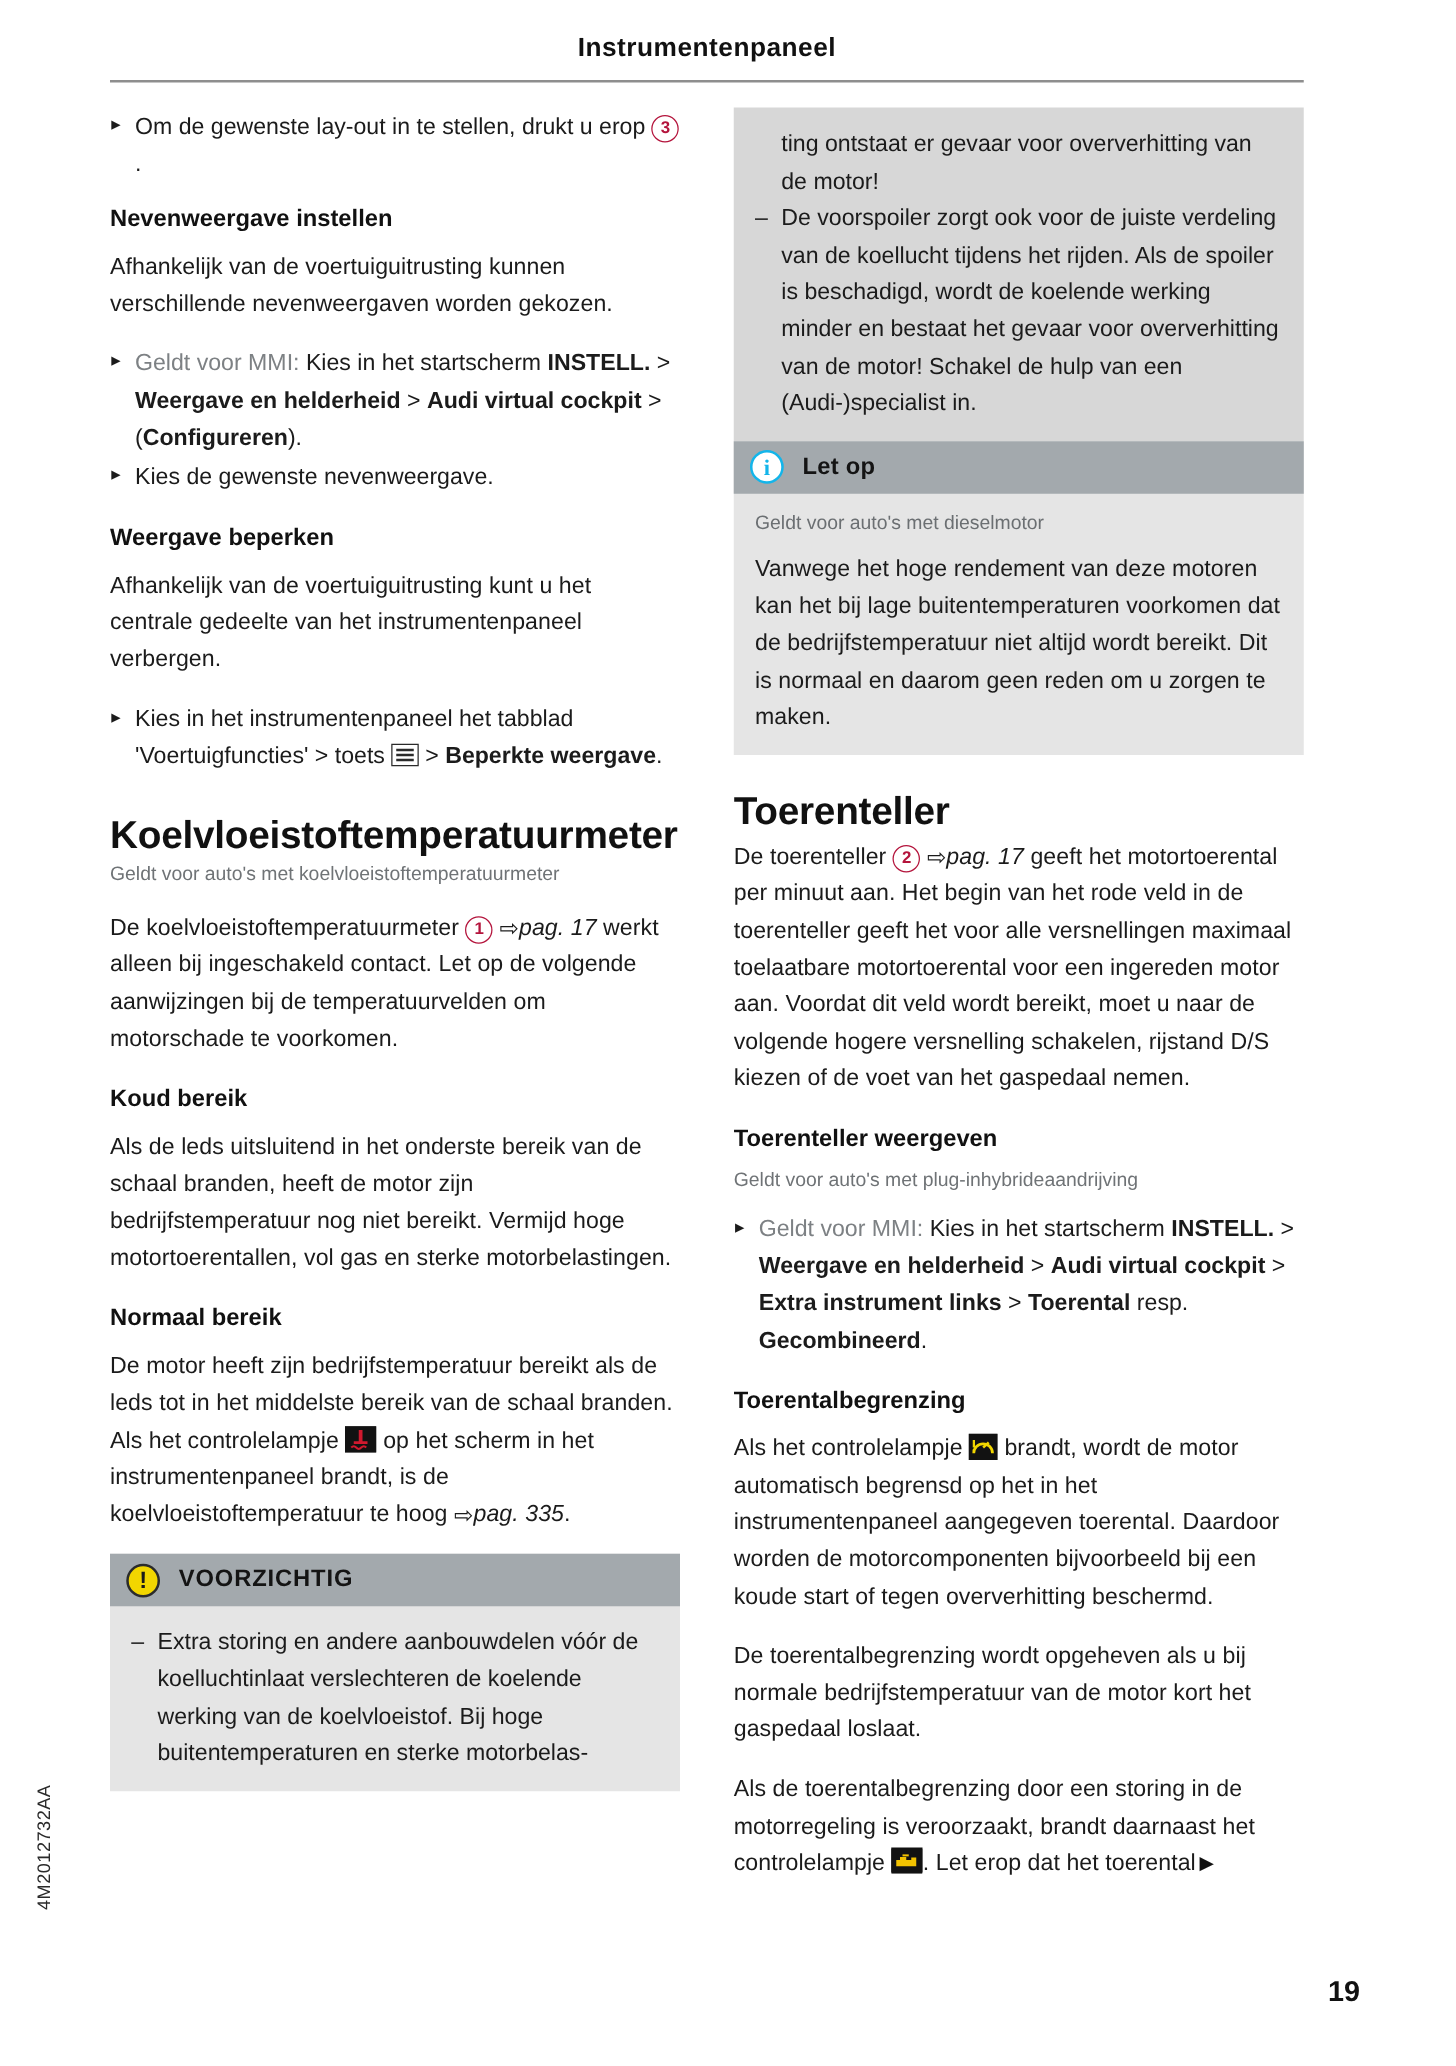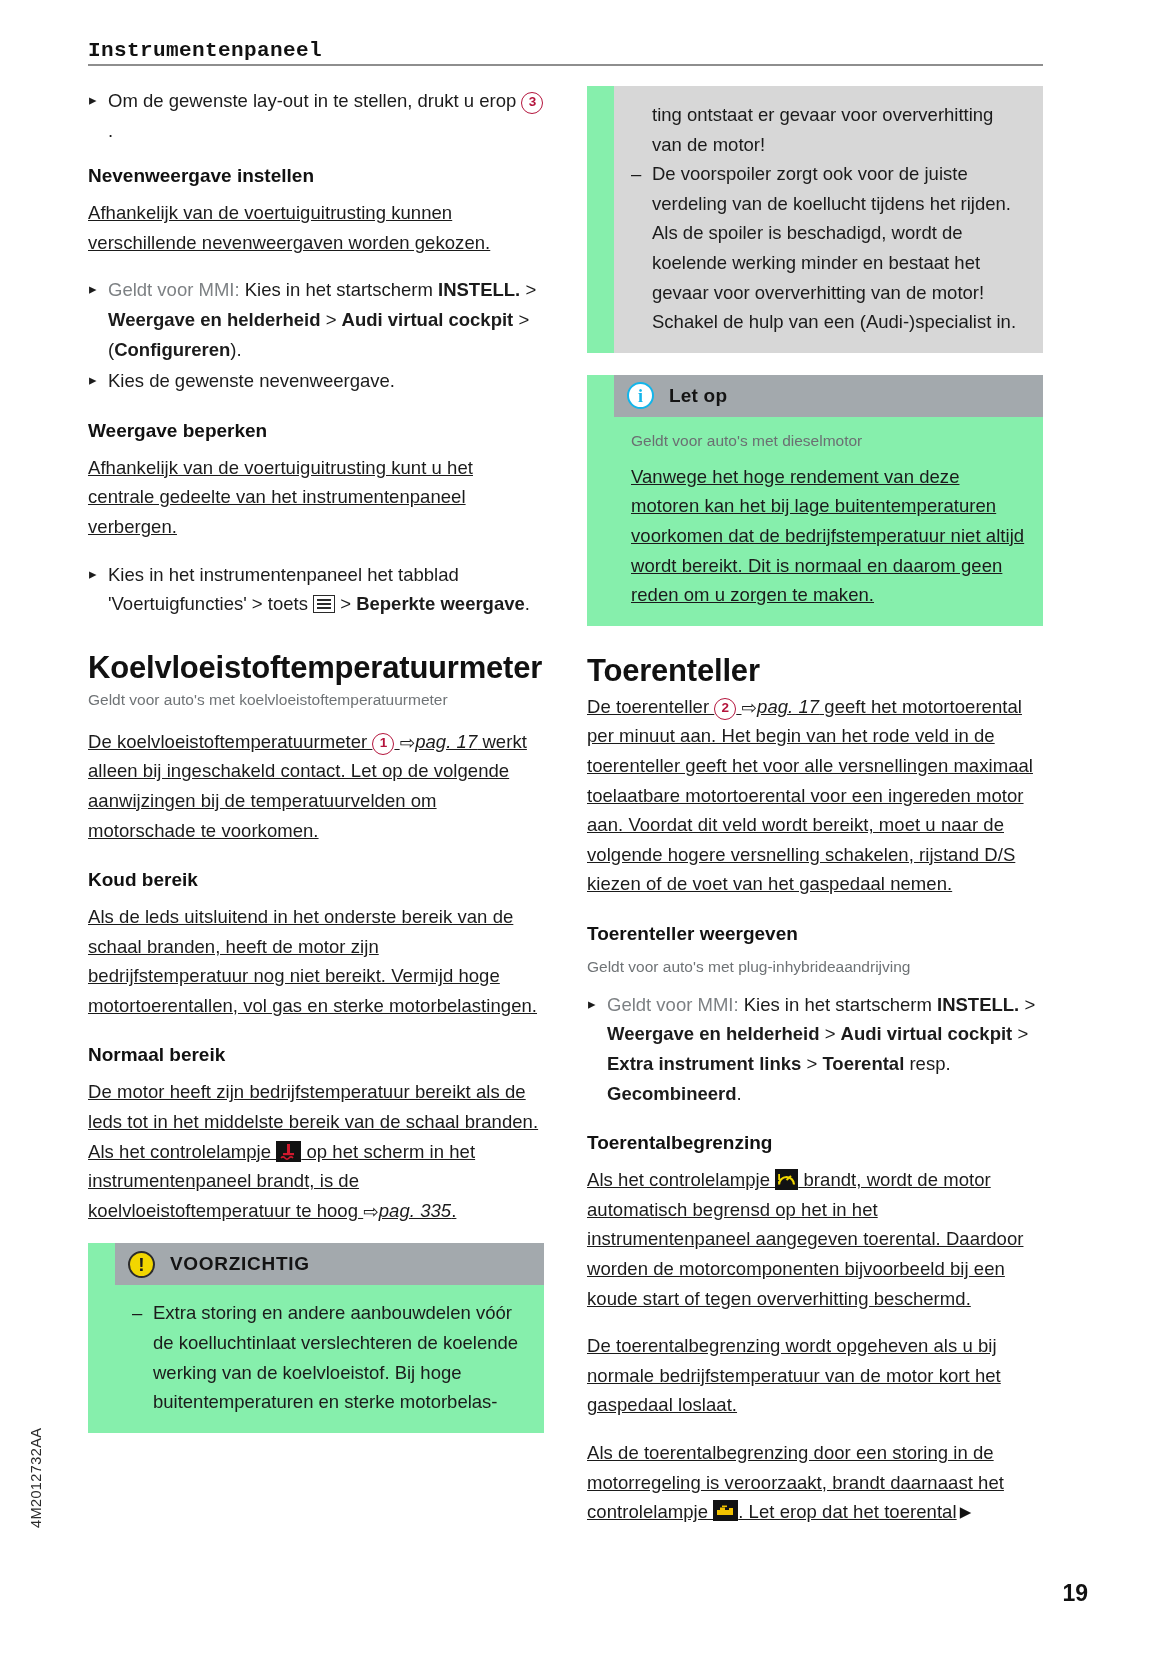--- a/index.html
+++ b/index.html
@@ -19,24 +19,23 @@
     position: relative;
     width: 1165px;
     height: 1653px;
     box-sizing: border-box;
   }
 
   
   .header {
     position: absolute;
     left: 88px;
-    top: 38px;
+    top: 26px;
     width: 955px;
-    text-align: left;
-    font-family: Liberation Mono, monospace;
+    text-align: center;
   }
   .header-title {
     font-size: 21px;
     font-weight: bold;
     letter-spacing: 0.4px;
     color: #111;
     line-height: 1.2;
   }
   .header-rule {
     position: absolute;
@@ -59,21 +58,20 @@
   
   p, ul {
     margin: 0;
   }
   .para {
     font-size: 18.5px;
     line-height: 29.6px;
     margin: 0 0 18px 0;
     color: #1b1b1b;
     letter-spacing: 0.05px;
-    text-decoration: underline;
   }
   .h1 {
     font-size: 31px;
     font-weight: bold;
     line-height: 38px;
     letter-spacing: -0.2px;
     margin: 30px 0 2px 0;
     color: #111;
   }
   .h1.tight { margin-top: 26px; }
@@ -205,23 +203,22 @@
   }
   .ico-engine {
     background: #121212;
     width: 25px;
     height: 20px;
     vertical-align: -3px;
   }
 
   
   .box {
-    background: #86efac;
-    margin: 0 0 22px 0;
-    padding-left: 27px;
+    background: #e5e5e5;
+    margin: 0 0 0 0;
   }
   .box-head {
     background: #a3a9ad;
     height: 42px;
     display: flex;
     align-items: center;
     padding-left: 13px;
     box-sizing: border-box;
   }
   .box-title {

